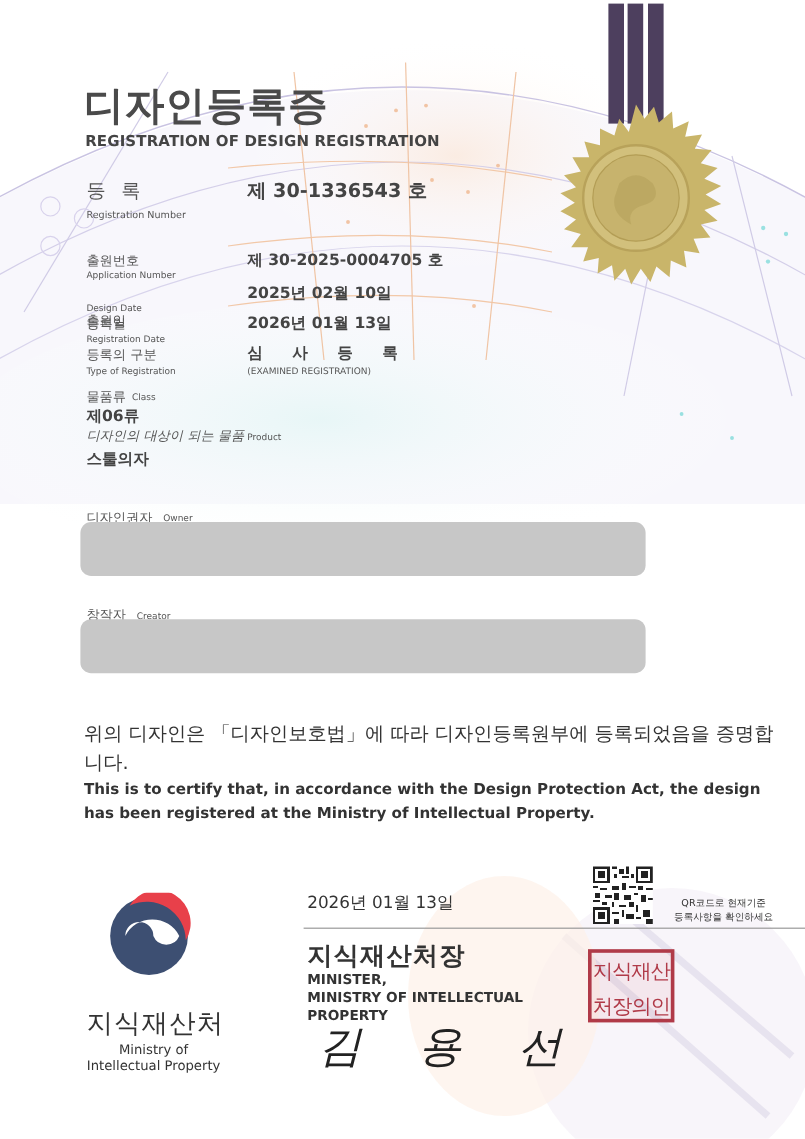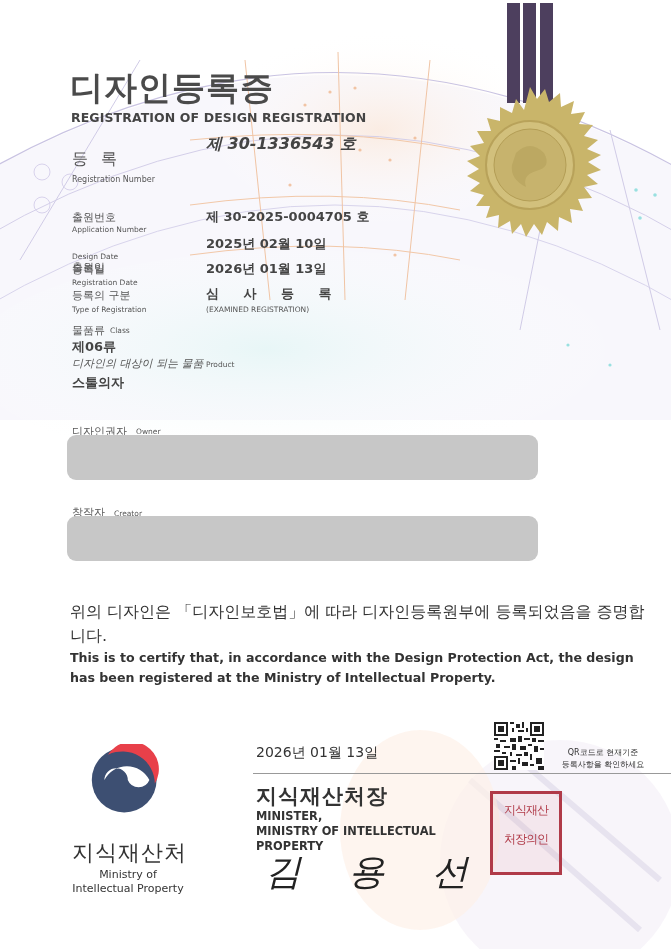--- a/index.html
+++ b/index.html
@@ -30,21 +30,21 @@
   .moip-en { left:68px; top:868px; width:120px; text-align:center; font-size:11px; color:#333; line-height:14px; white-space:normal; }
 
   .issue-date { left:256px; top:744px; font-size:14px; color:#333; }
   .divider { position:absolute; left:253px; top:773px; width:418px; height:1px; background:#999; }
   .minister-ko { left:256px; top:782px; font-size:21px; color:#333; font-weight:bold; letter-spacing:1px; }
   .minister-en { left:256px; top:809px; font-size:11.4px; color:#333; font-weight:bold; line-height:15px; white-space:normal; width:250px; }
   .sign { left:265px; top:848px; font-family:"DejaVu Serif", serif; font-size:36px; color:#222; letter-spacing:18px; font-style:italic; }
 
   .qr-text { left:553px; top:747px; font-size:8px; color:#333; text-align:center; line-height:12px; white-space:normal; width:100px; }
 
-  .stamp { position:absolute; left:490px; top:791px; width:72px; height:84px; border:3px solid #b03a48; background:rgba(200,80,90,0.08); color:#b03a48; font-size:12px; line-height:29px; text-align:center; letter-spacing:-1px; padding-top:2px; }
+  .stamp { position:absolute; left:490px; top:791px; width:72px; height:61px; border:3px solid #b03a48; background:rgba(200,80,90,0.08); color:#b03a48; font-size:17px; line-height:29px; text-align:center; letter-spacing:-1px; padding-top:2px; }
 </style>
 </head>
 <body>
 
 <svg class="bg-layer" viewBox="0 0 671 949" xmlns="http://www.w3.org/2000/svg">
   <defs>
     <radialGradient id="tealGlow" cx="0.45" cy="0.45" r="0.55">
       <stop offset="0" stop-color="#e6f6f6" stop-opacity="0.9"></stop>
       <stop offset="1" stop-color="#ffffff" stop-opacity="0"></stop>
     </radialGradient>
@@ -114,21 +114,21 @@
     <circle r="36" fill="#c7b36d" stroke="#b39d55" stroke-width="1"></circle>
     <path d="M -14 -12 Q 0 -26 14 -12 Q 22 2 6 6 Q -8 10 -4 22 Q -20 14 -18 0 Z" fill="#b9a55f" opacity="0.8"></path>
   </g>
 </svg>
 
 <div class="abs title-ko">디자인등록증</div>
 <div class="abs title-en">REGISTRATION OF DESIGN REGISTRATION</div>
 
 <div class="abs lbl-ko-lg" style="left:72px; top:149px;">등 록</div>
 <div class="abs lbl-en" style="left:72px; top:175px; font-size:8px;">Registration Number</div>
-<div class="abs val-lg" style="left:206px; top:134px;font-style:italic;">제 30-1336543 호</div>
+<div class="abs val-lg" style="left:206px; top:149px;">제 30-1336543 호</div>
 
 <div class="abs lbl-ko" style="left:72px; top:210px;">출원번호</div>
 <div class="abs lbl-en" style="left:72px; top:225px;">Application Number</div>
 <div class="abs val" style="left:206px; top:208px;">제 30-2025-0004705 호</div>
 
 <div class="abs lbl-ko" style="left:72px; top:236px;margin-top:24px;">출원일</div>
 <div class="abs lbl-en" style="left:72px; top:252px;">Design Date</div>
 <div class="abs val" style="left:206px; top:235px;">2025년 02월 10일</div>
 
 <div class="abs lbl-ko" style="left:72px; top:262px;">등록일</div>

